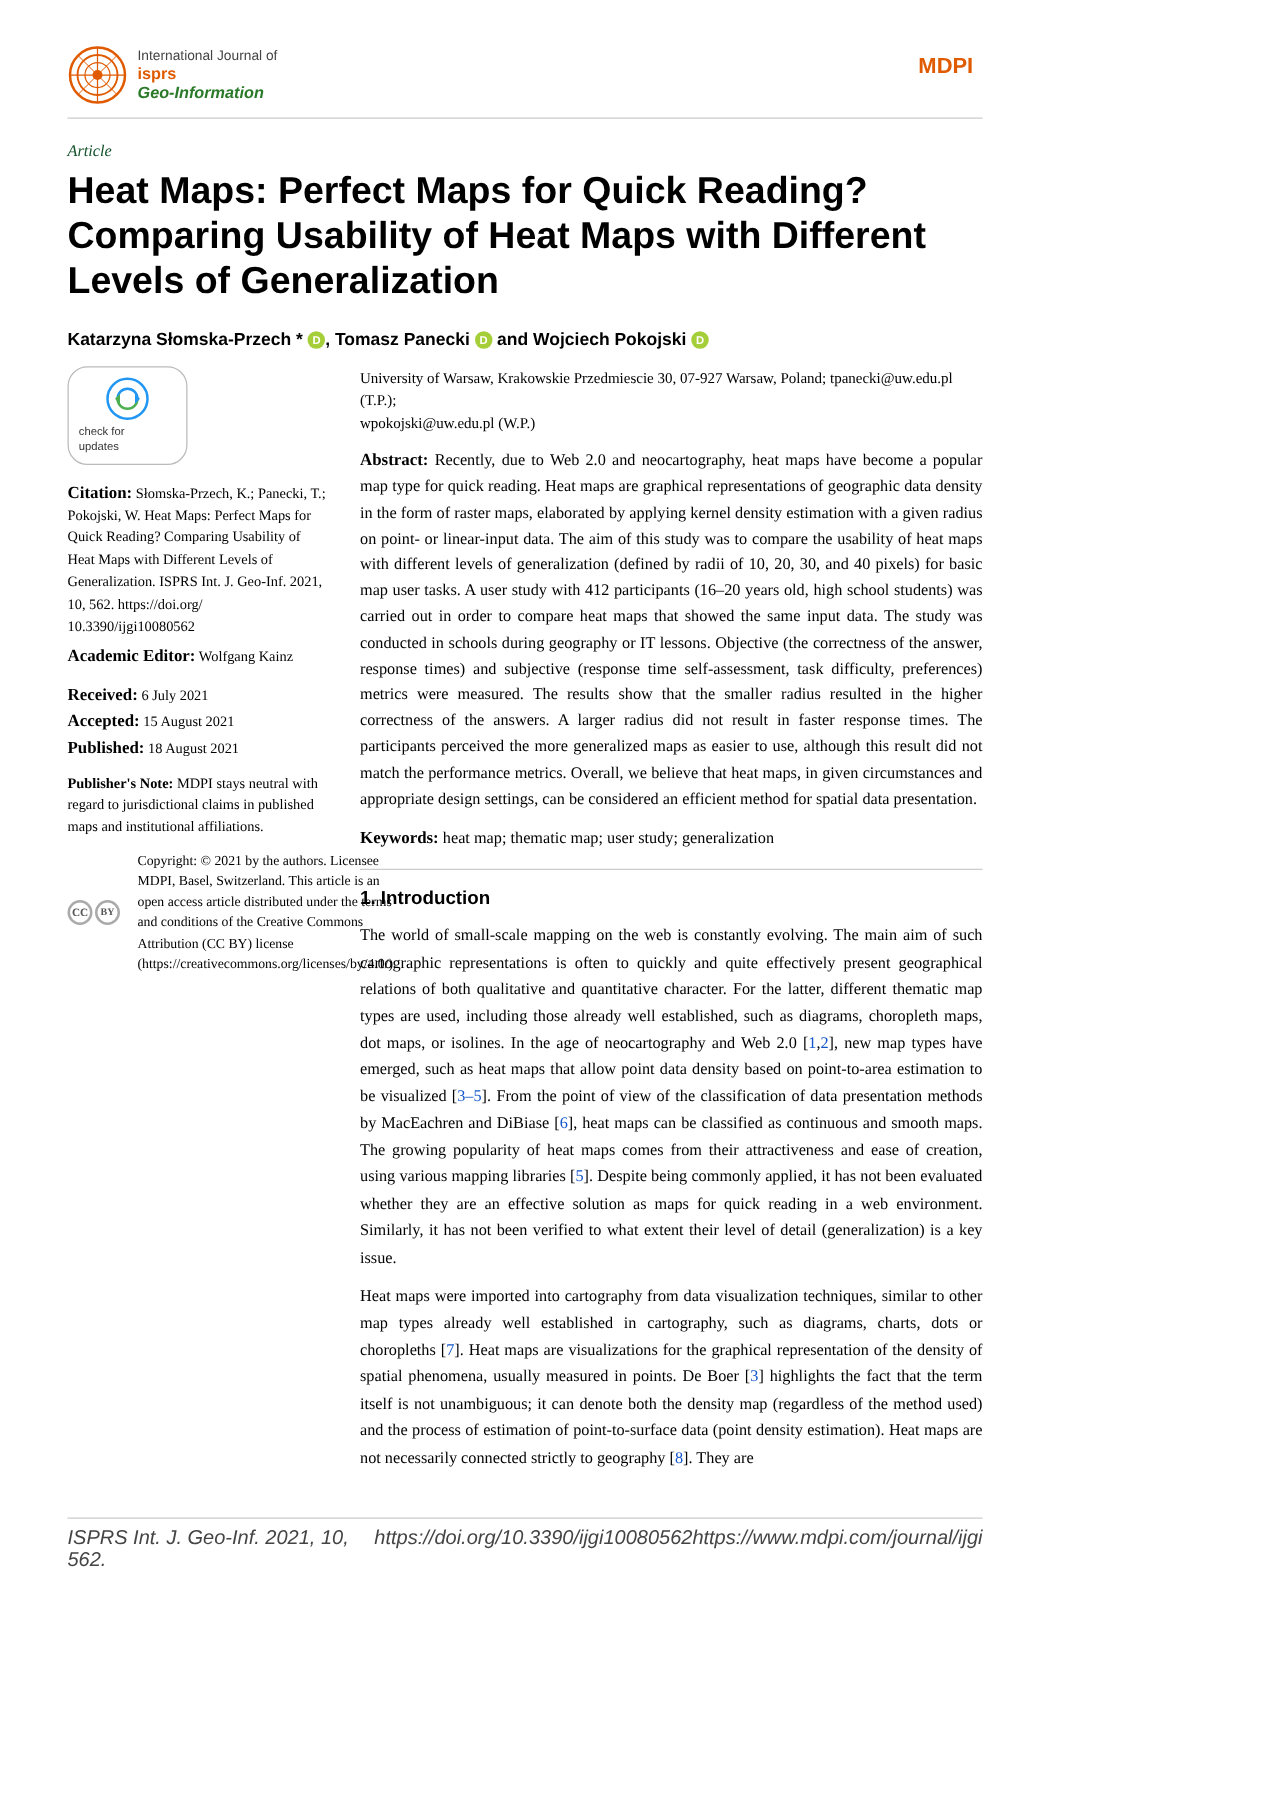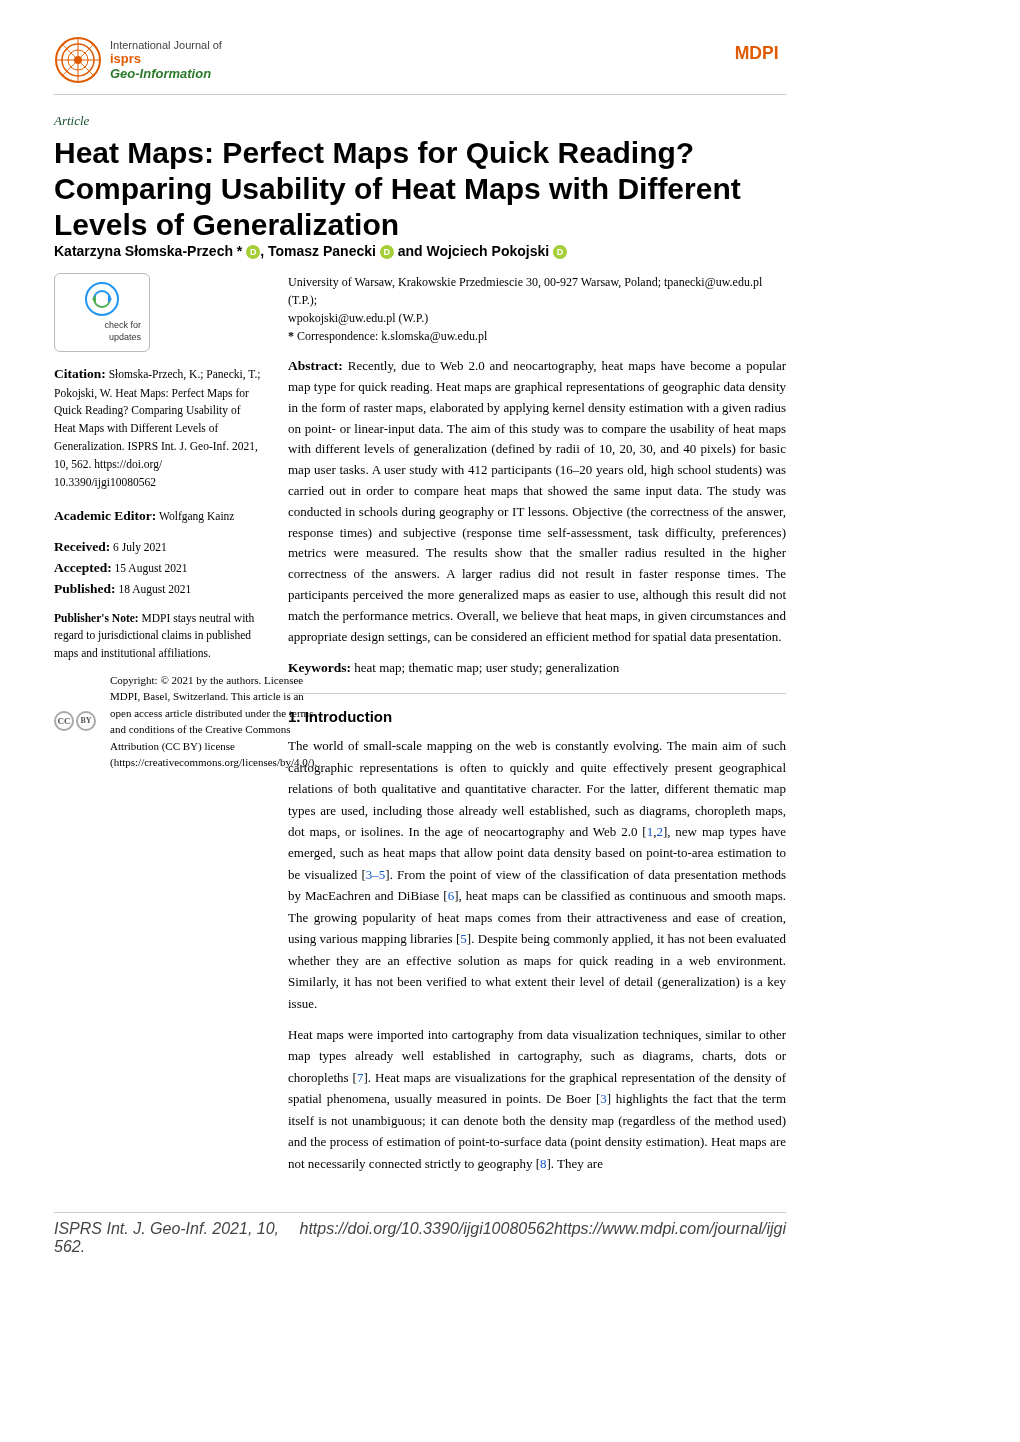--- a/index.html
+++ b/index.html
@@ -67,21 +67,21 @@
       font-size: 13px;
       color: #14532d;
       margin-bottom: 6px;
     }
     
     .article-title {
       font-size: 30px;
       font-weight: bold;
       font-family: Arial, Helvetica, sans-serif;
       line-height: 1.2;
-      margin-bottom: 0;
+      margin-bottom: 20px;
       color: #000;
     }
     
     .authors {
       font-size: 14px;
       font-family: Arial, sans-serif;
       font-weight: bold;
       margin-bottom: 14px;
       color: #000;
     }
@@ -137,44 +137,44 @@
       margin-bottom: 10px;
     }
     .keywords-line {
       font-size: 13px;
       line-height: 1.6;
       margin-bottom: 14px;
     }
     
     .check-updates-box {
       border: 1.5px solid #bbb;
-      border-radius: 6px;
+      border-radius: 16px;
       padding: 7px 8px;
       width: 96px;
-      text-align: right;
+      text-align: left;
       margin-bottom: 12px;
     }
     .check-updates-icon {
       display: flex;
       justify-content: center;
       align-items: center;
       margin-bottom: 3px;
     }
     .check-updates-label {
       font-size: 9px;
       font-family: Arial, sans-serif;
       color: #333;
       line-height: 1.3;
     }
     
     .citation-block {
       font-size: 11.5px;
       line-height: 1.55;
       color: #000;
-      margin-bottom: 15px;
+      margin-bottom: 4px;
     }
     
     .meta-block {
       font-size: 11.5px;
       line-height: 1.55;
       color: #000;
       margin-bottom: 10px;
     }
     
     .copyright-block {
@@ -348,23 +348,22 @@
           <div class="cc-circle" style="font-size:8px;">BY</div>
         </div>
         <div>Copyright: © 2021 by the authors. Licensee MDPI, Basel, Switzerland. This article is an open access article distributed under the terms and conditions of the Creative Commons Attribution (CC BY) license (https://creativecommons.org/licenses/by/4.0/).</div>
       </div>
 
     </div>
 
     <div class="right-col">
 
       <div class="affiliation-block">
-        <div>University of Warsaw, Krakowskie Przedmiescie 30, 00-927 Warsaw, Poland; tpanecki@uw.edu.pl (T.P.);</div>
+        <div>University of Warsaw, Krakowskie Przedmiescie 30, 07-927 Warsaw, Poland; tpanecki@uw.edu.pl (T.P.);</div>
         <div>wpokojski@uw.edu.pl (W.P.)</div>
-        <div class="correspondence"><b>*</b> Correspondence: k.slomska@uw.edu.pl</div>
       </div>
 
       <div class="abstract-text">
         <span class="section-label">Abstract:</span>
         <span>Recently, due to Web 2.0 and neocartography, heat maps have become a popular map type for quick reading. Heat maps are graphical representations of geographic data density in the form of raster maps, elaborated by applying kernel density estimation with a given radius on point- or linear-input data. The aim of this study was to compare the usability of heat maps with different levels of generalization (defined by radii of 10, 20, 30, and 40 pixels) for basic map user tasks. A user study with 412 participants (16–20 years old, high school students) was carried out in order to compare heat maps that showed the same input data. The study was conducted in schools during geography or IT lessons. Objective (the correctness of the answer, response times) and subjective (response time self-assessment, task difficulty, preferences) metrics were measured. The results show that the smaller radius resulted in the higher correctness of the answers. A larger radius did not result in faster response times. The participants perceived the more generalized maps as easier to use, although this result did not match the performance metrics. Overall, we believe that heat maps, in given circumstances and appropriate design settings, can be considered an efficient method for spatial data presentation.</span>
       </div>
 
       <div class="keywords-line">
         <span class="section-label">Keywords:</span>
         <span>heat map; thematic map; user study; generalization</span>

